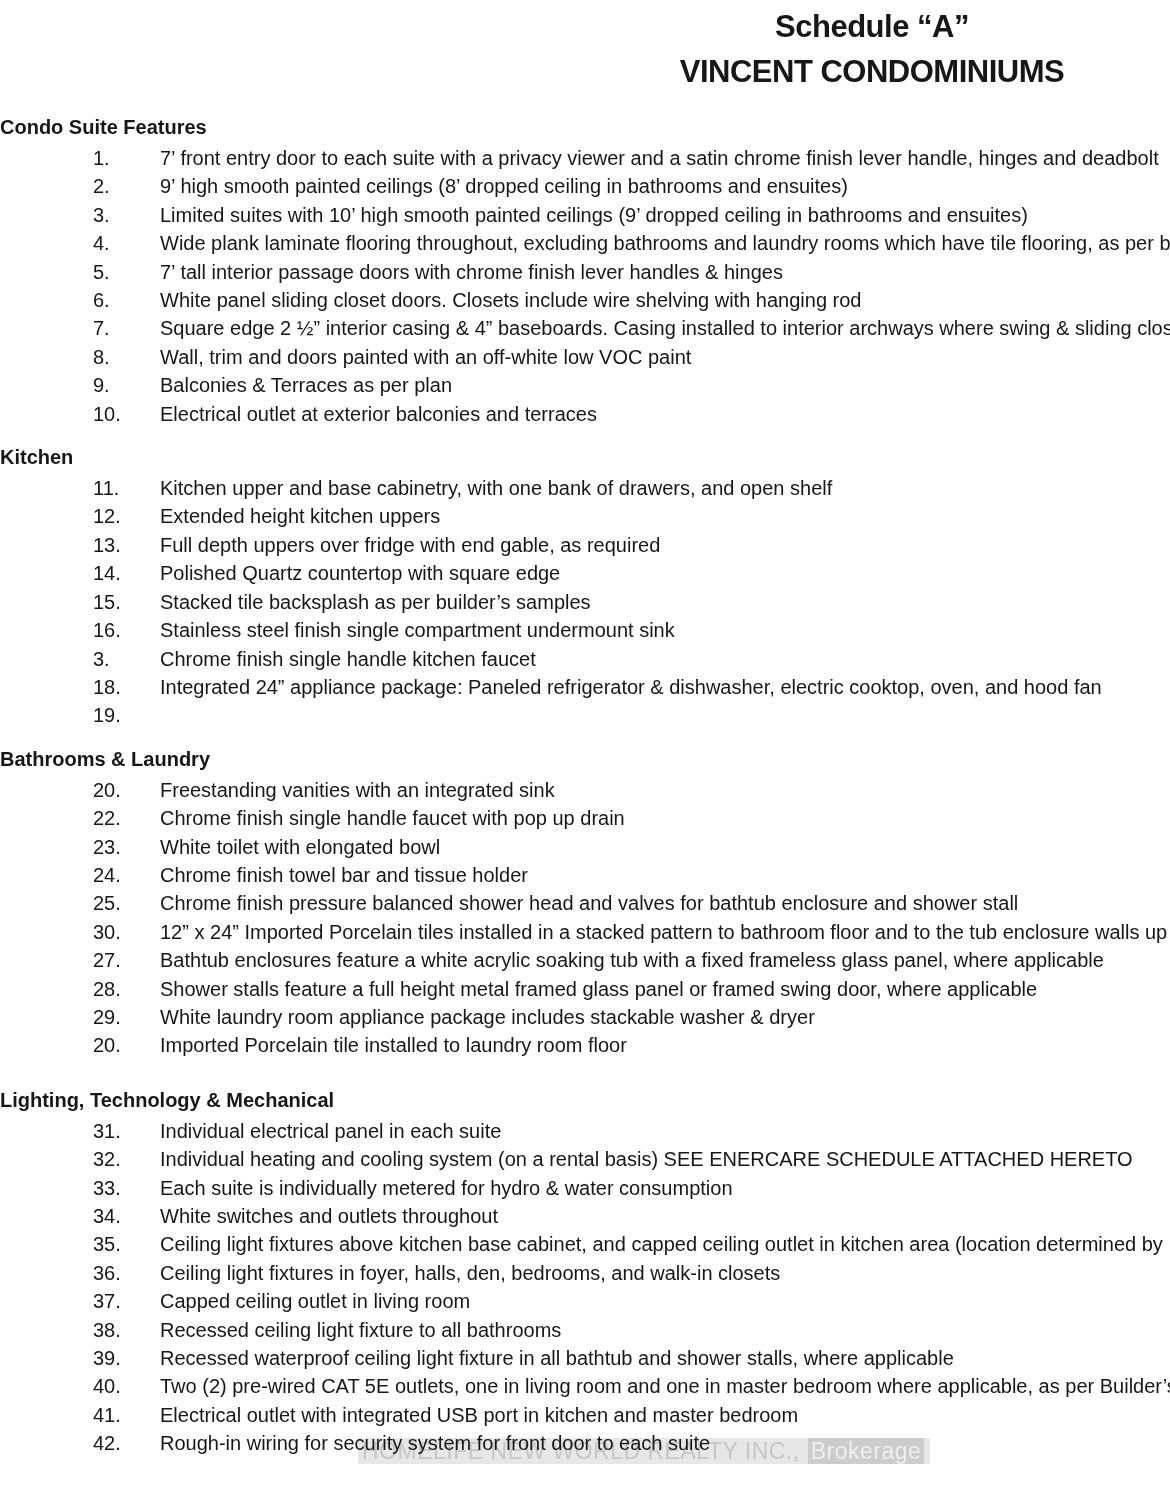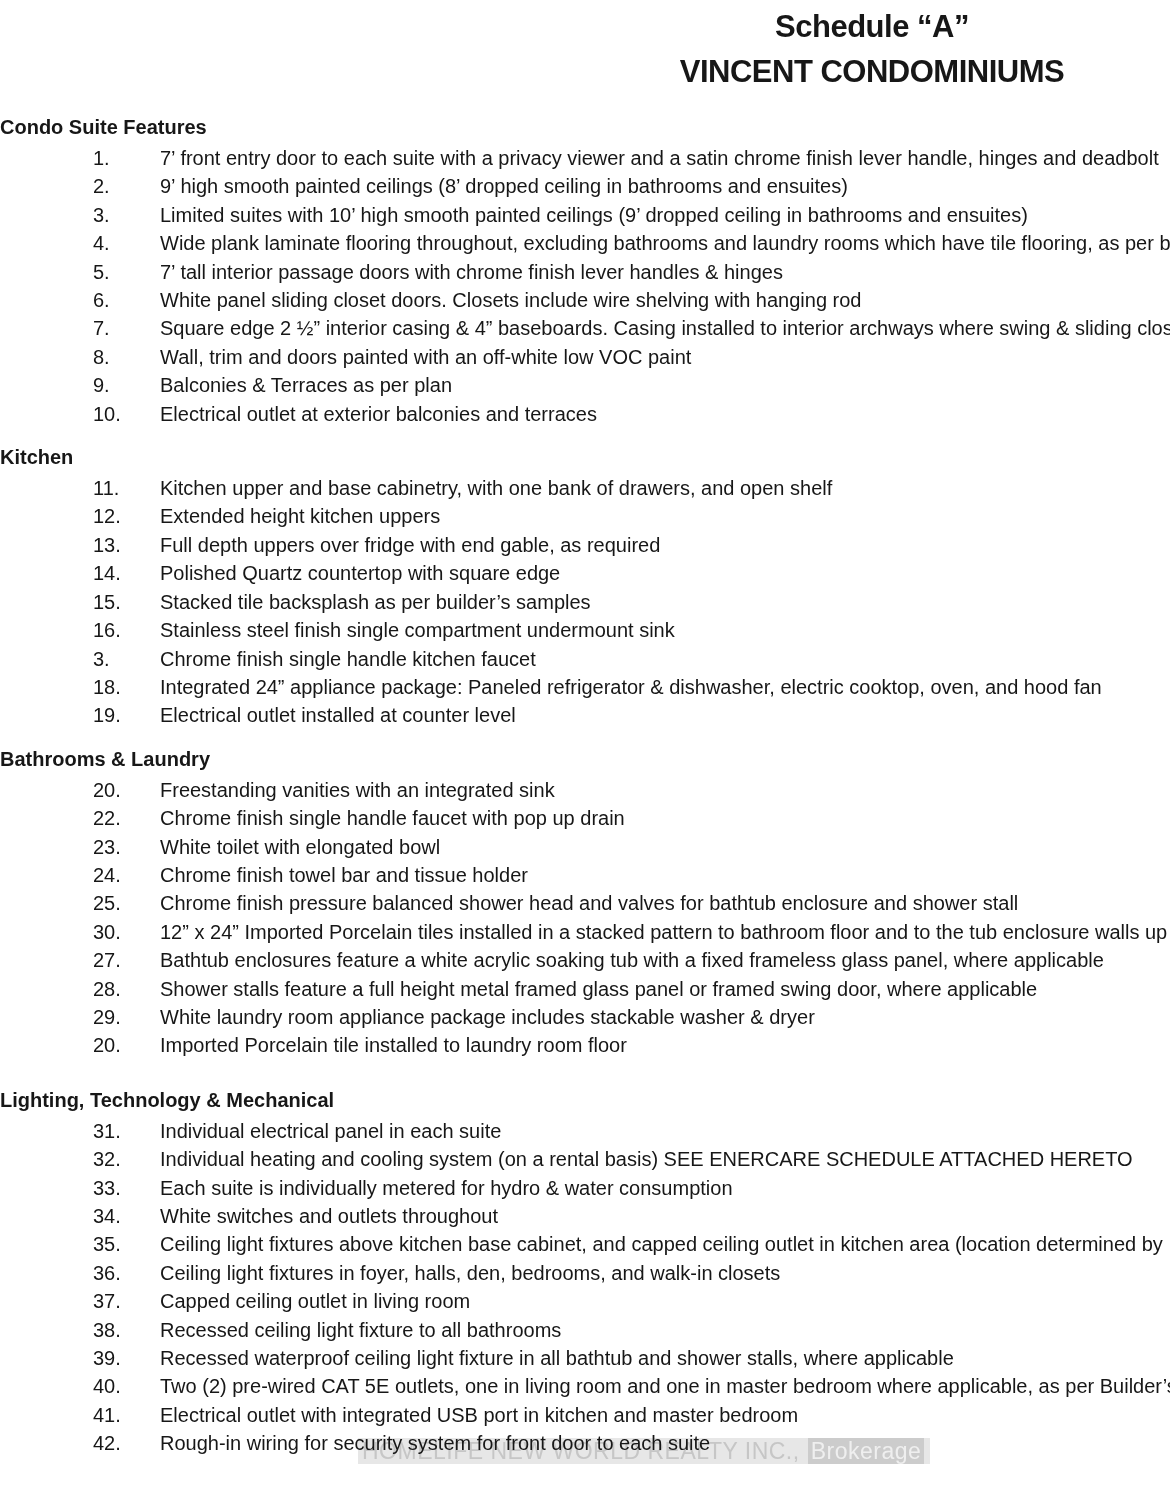--- a/index.html
+++ b/index.html
@@ -153,21 +153,20 @@
         <div class="item">
           <span class="num">3.</span>
           <span class="txt">Chrome finish single handle kitchen faucet</span>
         </div>
         <div class="item">
           <span class="num">18.</span>
           <span class="txt">Integrated 24” appliance package: Paneled refrigerator &amp; dishwasher, electric cooktop, oven, and hood fan</span>
         </div>
         <div class="item">
           <span class="num">19.</span>
-          <span class="txt">Electrical outlet installed at counter level</span>
         </div>
       </div>
       <div class="section">
         <h2 class="section-title">Bathrooms &amp; Laundry</h2>
         <div class="item">
           <span class="num">20.</span>
           <span class="txt">Freestanding vanities with an integrated sink</span>
         </div>
         <div class="item">
           <span class="num">22.</span>

